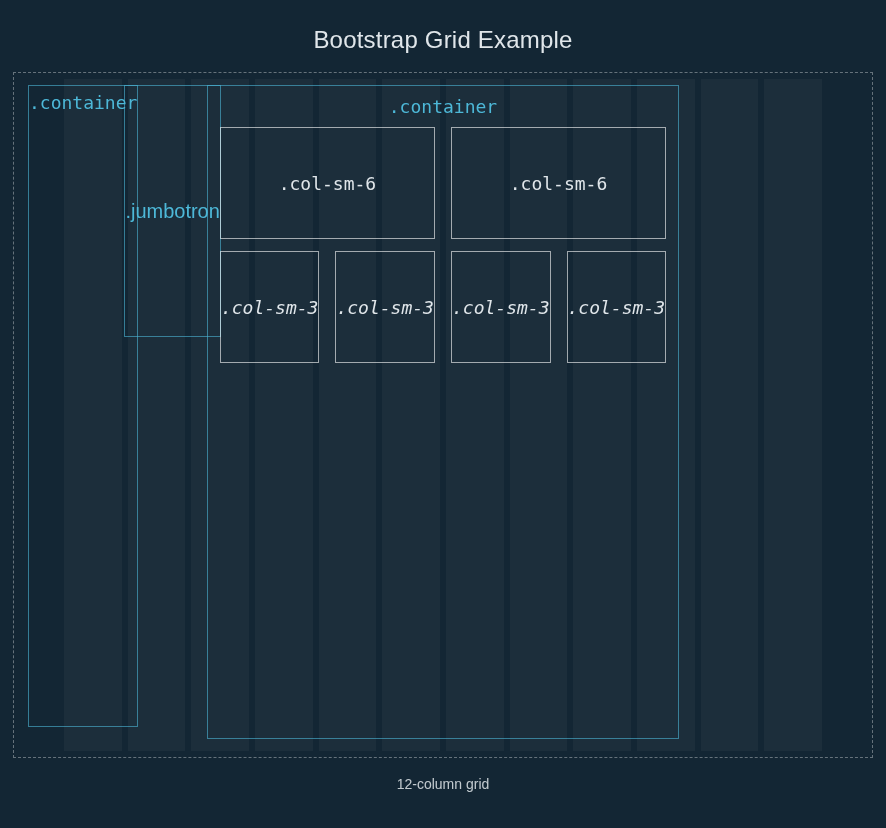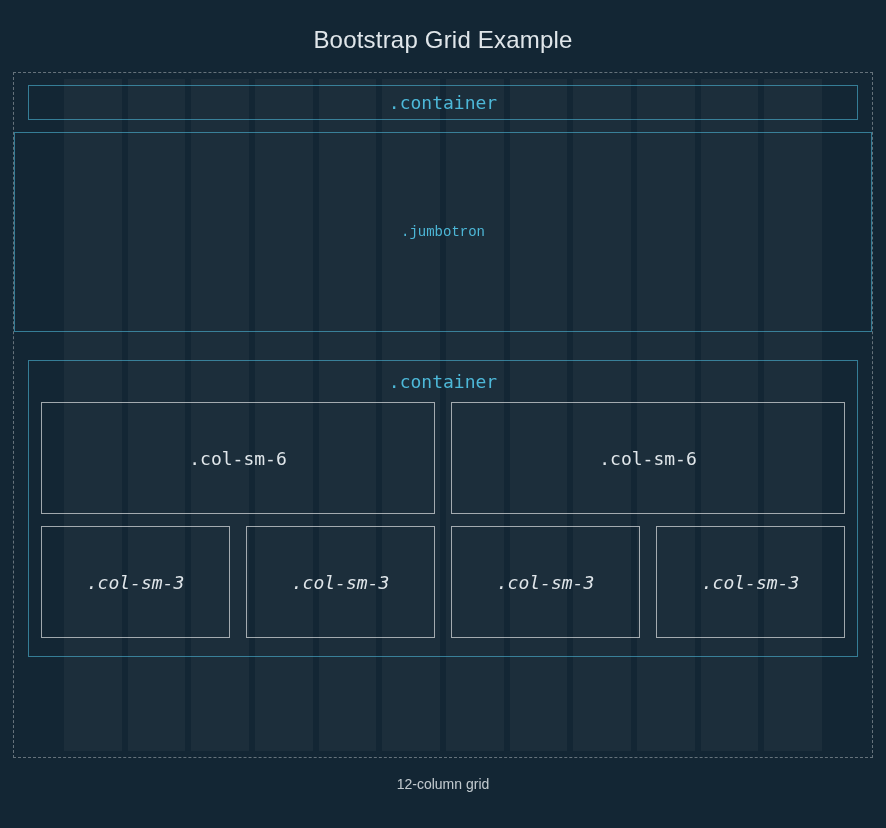--- a/index.html
+++ b/index.html
@@ -55,21 +55,21 @@
   }
   .ghost-columns>div{
     flex:1 1 0;
     background:var(--col-ghost);
   }
   .blocks{
     position:relative;
     z-index:1;
     height:100%;
     display:flex;
-    flex-direction:column;
+    flex-direction:row;
   }
   .container-box{
     border:1px solid var(--cyan-border);
     color:var(--cyan);
     font-family:var(--mono);
     font-size:18px;
     padding:8px 0 16px;
     margin-bottom:12px;
   }
   .container-box.top{
@@ -77,26 +77,26 @@
     padding:6px 0;
     margin-bottom:12px;
   }
   .container-label{
     text-align:center;
     padding:2px 0 10px;
   }
   .jumbotron-box{
     border:1px solid var(--cyan-border);
     color:var(--cyan);
-    font-family:Liberation Mono, monospace;
-    font-size:14px;
+    font-family:Liberation Sans, sans-serif;
+    font-size:20px;
     display:flex;
     align-items:center;
     justify-content:center;
-    height:200px;
+    height:252px;
     margin:0 -14px 28px; 
   }
   .row{
     display:flex;
     gap:16px;
     padding:0 12px 12px;
   }
   .col-box{
     border:1px solid var(--white-border);
     color:var(--white-text);

